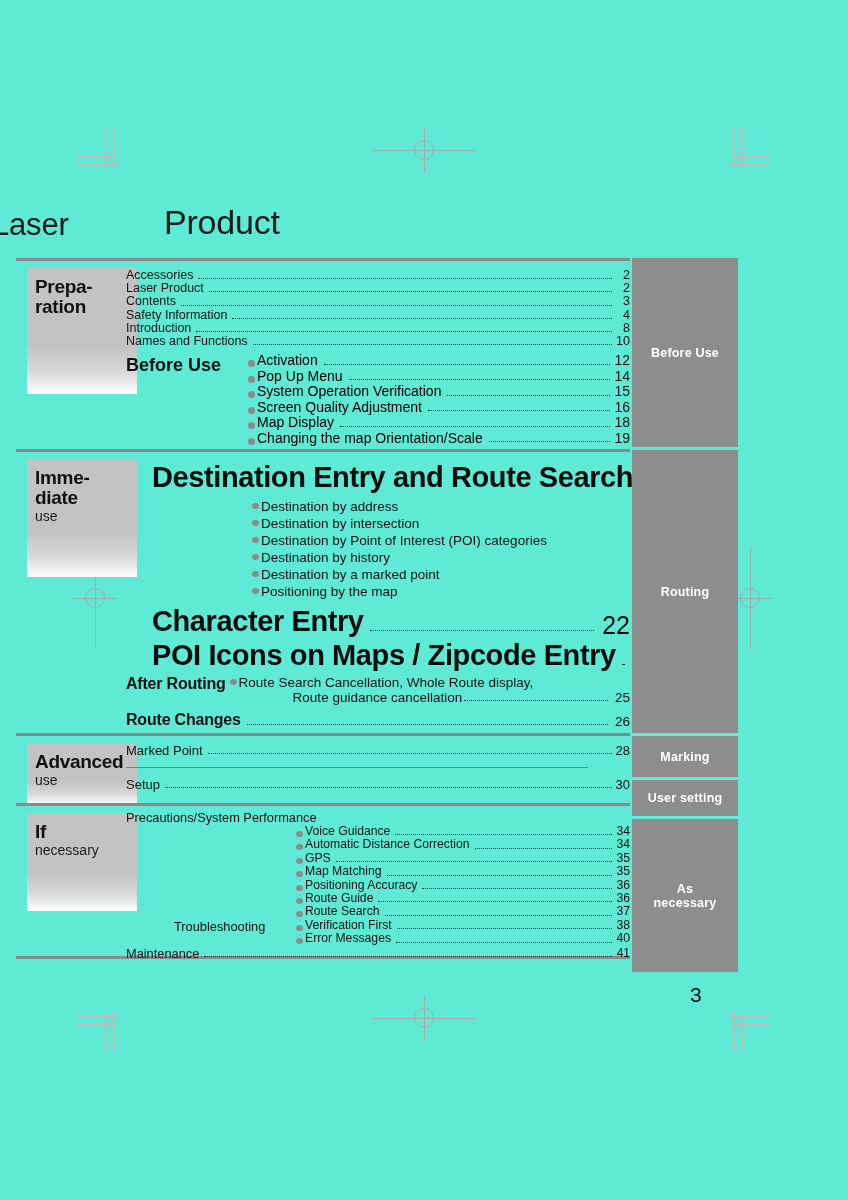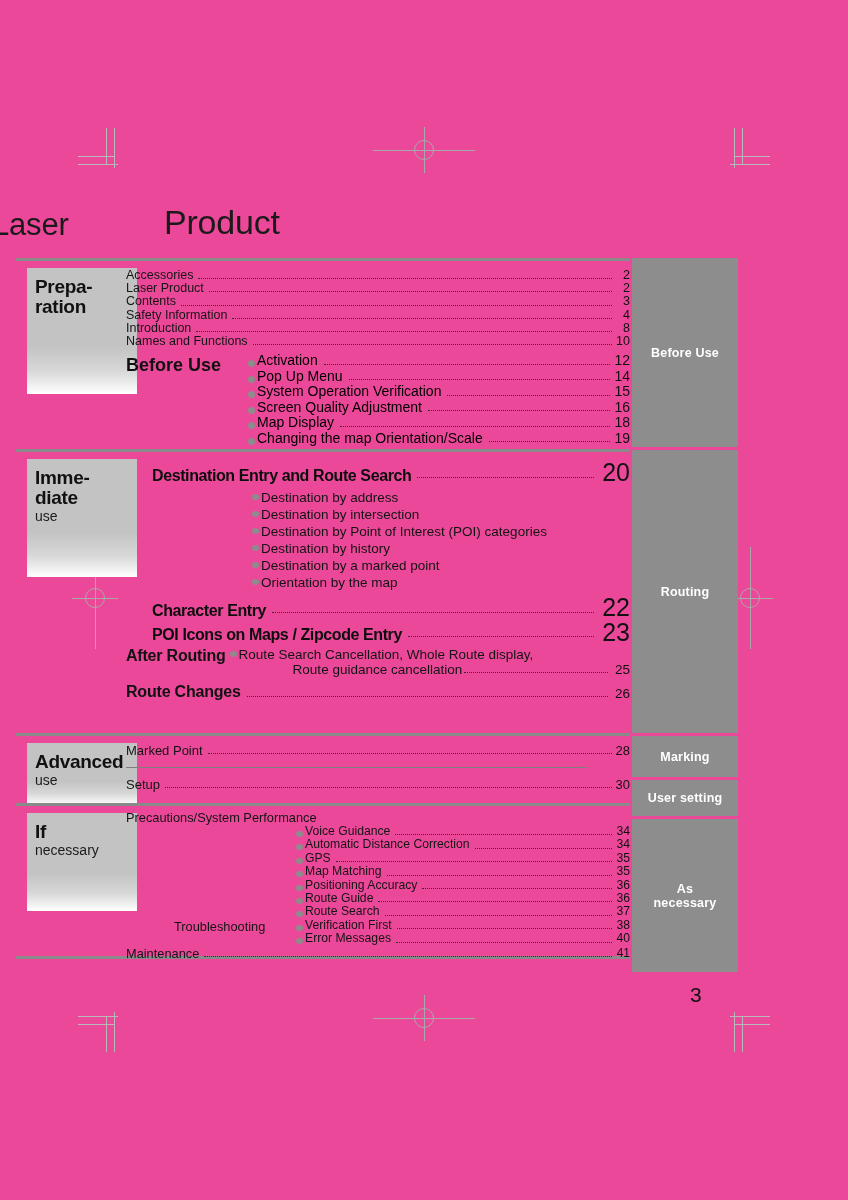--- a/index.html
+++ b/index.html
@@ -7,21 +7,21 @@
   html, body {
     width: 848px; height: 1200px;
     background: #ffffff;
     font-family: "Liberation Sans", sans-serif;
     -webkit-font-smoothing: antialiased;
   }
   #page {
     position: relative;
     width: 848px; height: 1200px;
     overflow: hidden;
-    background: #ec4899;
+    background: #5eead4;
   }
 
   
   .cropmark { position: absolute; }
   .cropmark .h { position: absolute; background: #b9b9b9; height: 1px; }
   .cropmark .v { position: absolute; background: #b9b9b9; width: 1px; }
 
   .regmark { position: absolute; width: 46px; height: 46px; }
   .regmark .circ {
     position: absolute; left: 13px; top: 13px;
@@ -118,21 +118,21 @@
 
   
   .bu-head { font-size: 18px; font-weight: bold; width: 122px; padding-top: 2px; }
   .bu-row { font-size: 14px; line-height: 15.5px; display: flex; align-items: flex-end; }
   .bu-row .label { white-space: nowrap; padding-right: 4px; text-align: right; }
   .bu-row .pg { min-width: 18px; font-size: 14px; }
 
   
   .big-row { display: flex; align-items: flex-end; margin-top: 1px; }
   .big-row .label {
-    font-weight: bold; font-size: 16px; color: #0d0d0d; white-space: nowrap;
+    font-weight: bold; font-size: 29px; color: #0d0d0d; white-space: nowrap;
     letter-spacing: -0.4px; padding-right: 4px; padding-left: 26px;
   }
   .big-row .pg { font-size: 25px; min-width: 34px; line-height: 0.95; }
   .big-row .leader::after { bottom: 7px; }
 
   .med-row { display: flex; align-items: flex-end; }
   .med-row .label {
     font-weight: bold; font-size: 16px; color: #111; white-space: nowrap;
     padding-right: 4px; letter-spacing: -0.2px;
   }
@@ -365,21 +365,21 @@
             <div class="sub-item">
               <span class="bullet sm"></span>
               <span>Destination by history</span>
             </div>
             <div class="sub-item">
               <span class="bullet sm"></span>
               <span>Destination by a marked point</span>
             </div>
             <div class="sub-item">
               <span class="bullet sm"></span>
-              <span>Orientation by the map</span>
+              <span>Positioning by the map</span>
             </div>
           </div>
 
           <div class="big-row" style="margin-top:5px;">
             <span class="label">Character Entry</span>
             <span class="leader"></span>
             <span class="pg">22</span>
           </div>
 
           <div class="big-row" style="margin-top:1px;">

